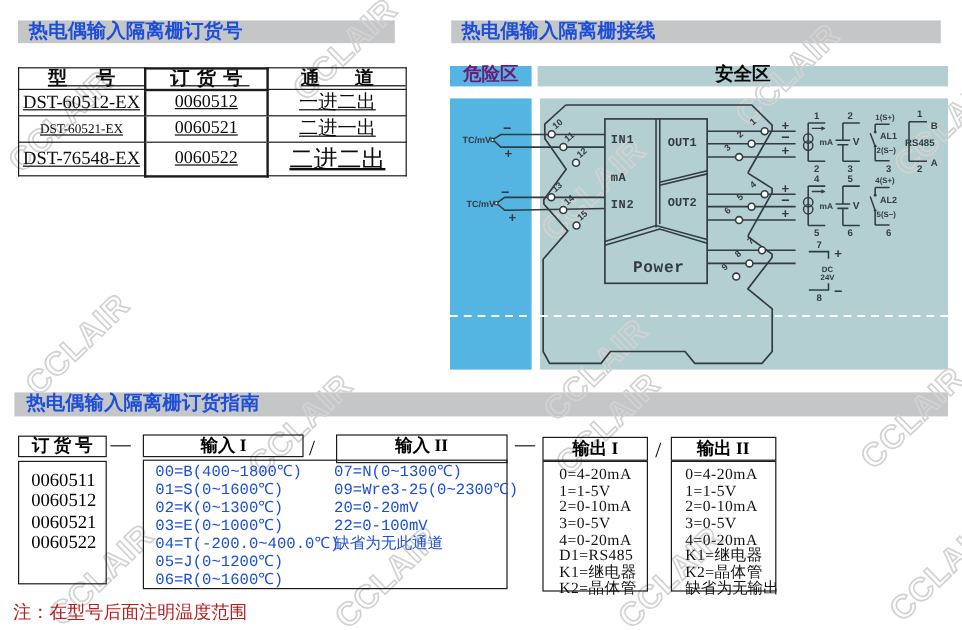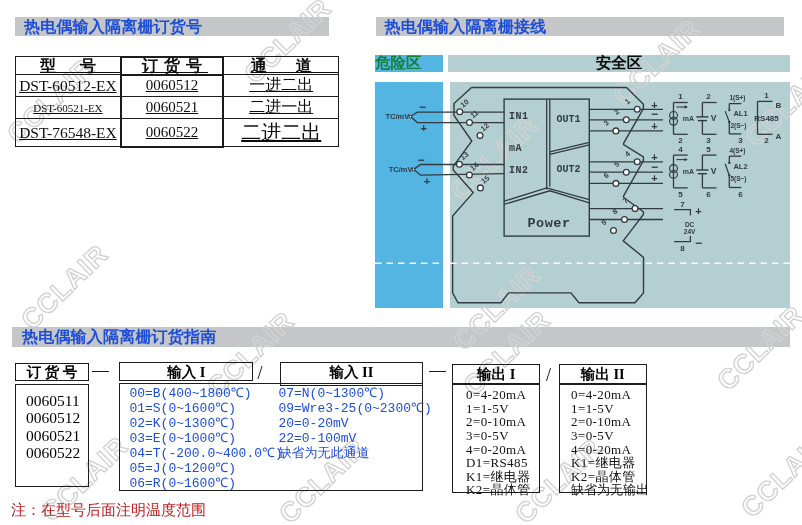--- a/index.html
+++ b/index.html
@@ -36,21 +36,21 @@
 <text transform="translate(728,392) rotate(-44)" font-size="27" font-weight="bold" letter-spacing="1" fill="none" stroke="#d2d2d2" stroke-width="1.4">CCLAIR</text>
 <text transform="translate(52,523) rotate(-44)" font-size="27" font-weight="bold" letter-spacing="1" fill="none" stroke="#d2d2d2" stroke-width="1.4">CCLAIR</text>
 <text transform="translate(290,525) rotate(-44)" font-size="27" font-weight="bold" letter-spacing="1" fill="none" stroke="#d2d2d2" stroke-width="1.4">CCLAIR</text>
 <text transform="translate(526,525) rotate(-44)" font-size="27" font-weight="bold" letter-spacing="1" fill="none" stroke="#d2d2d2" stroke-width="1.4">CCLAIR</text>
 <text transform="translate(752,519) rotate(-44)" font-size="27" font-weight="bold" letter-spacing="1" fill="none" stroke="#d2d2d2" stroke-width="1.4">CCLAIR</text>
 </svg>
 
 <div class="abs bartext" style="left:24px;top:16.5px;">热电偶输入隔离栅订货号</div>
 <div class="abs bartext" style="left:384.5px;top:16.5px;">热电偶输入隔离栅接线</div>
 <div class="abs bartext" style="left:22px;top:327.3px;">热电偶输入隔离栅订货指南</div>
-<div class="abs" style="left:375px;top:55px;width:68px;text-align:left;font-weight:bold;font-size:15.5px;line-height:16.5px;color:#15803d;">危险区</div>
+<div class="abs" style="left:375px;top:55px;width:68px;text-align:center;font-weight:bold;font-size:15.5px;line-height:16.5px;color:#701a75;">危险区</div>
 <div class="abs" style="left:448px;top:55px;width:342px;text-align:center;font-weight:bold;font-size:15.5px;line-height:16.5px;color:#0a0a0a;">安全区</div>
 
 <table class="t1 abs" style="left:15.2px;top:55.7px;width:323px;text-decoration:underline;">
 <colgroup>
       <col style="width:105px">
       <col style="width:102.5px">
       <col style="width:115.5px">
     </colgroup>
 <tbody>
       <tr style="height:15px;font-weight:bold;line-height:16px;">

